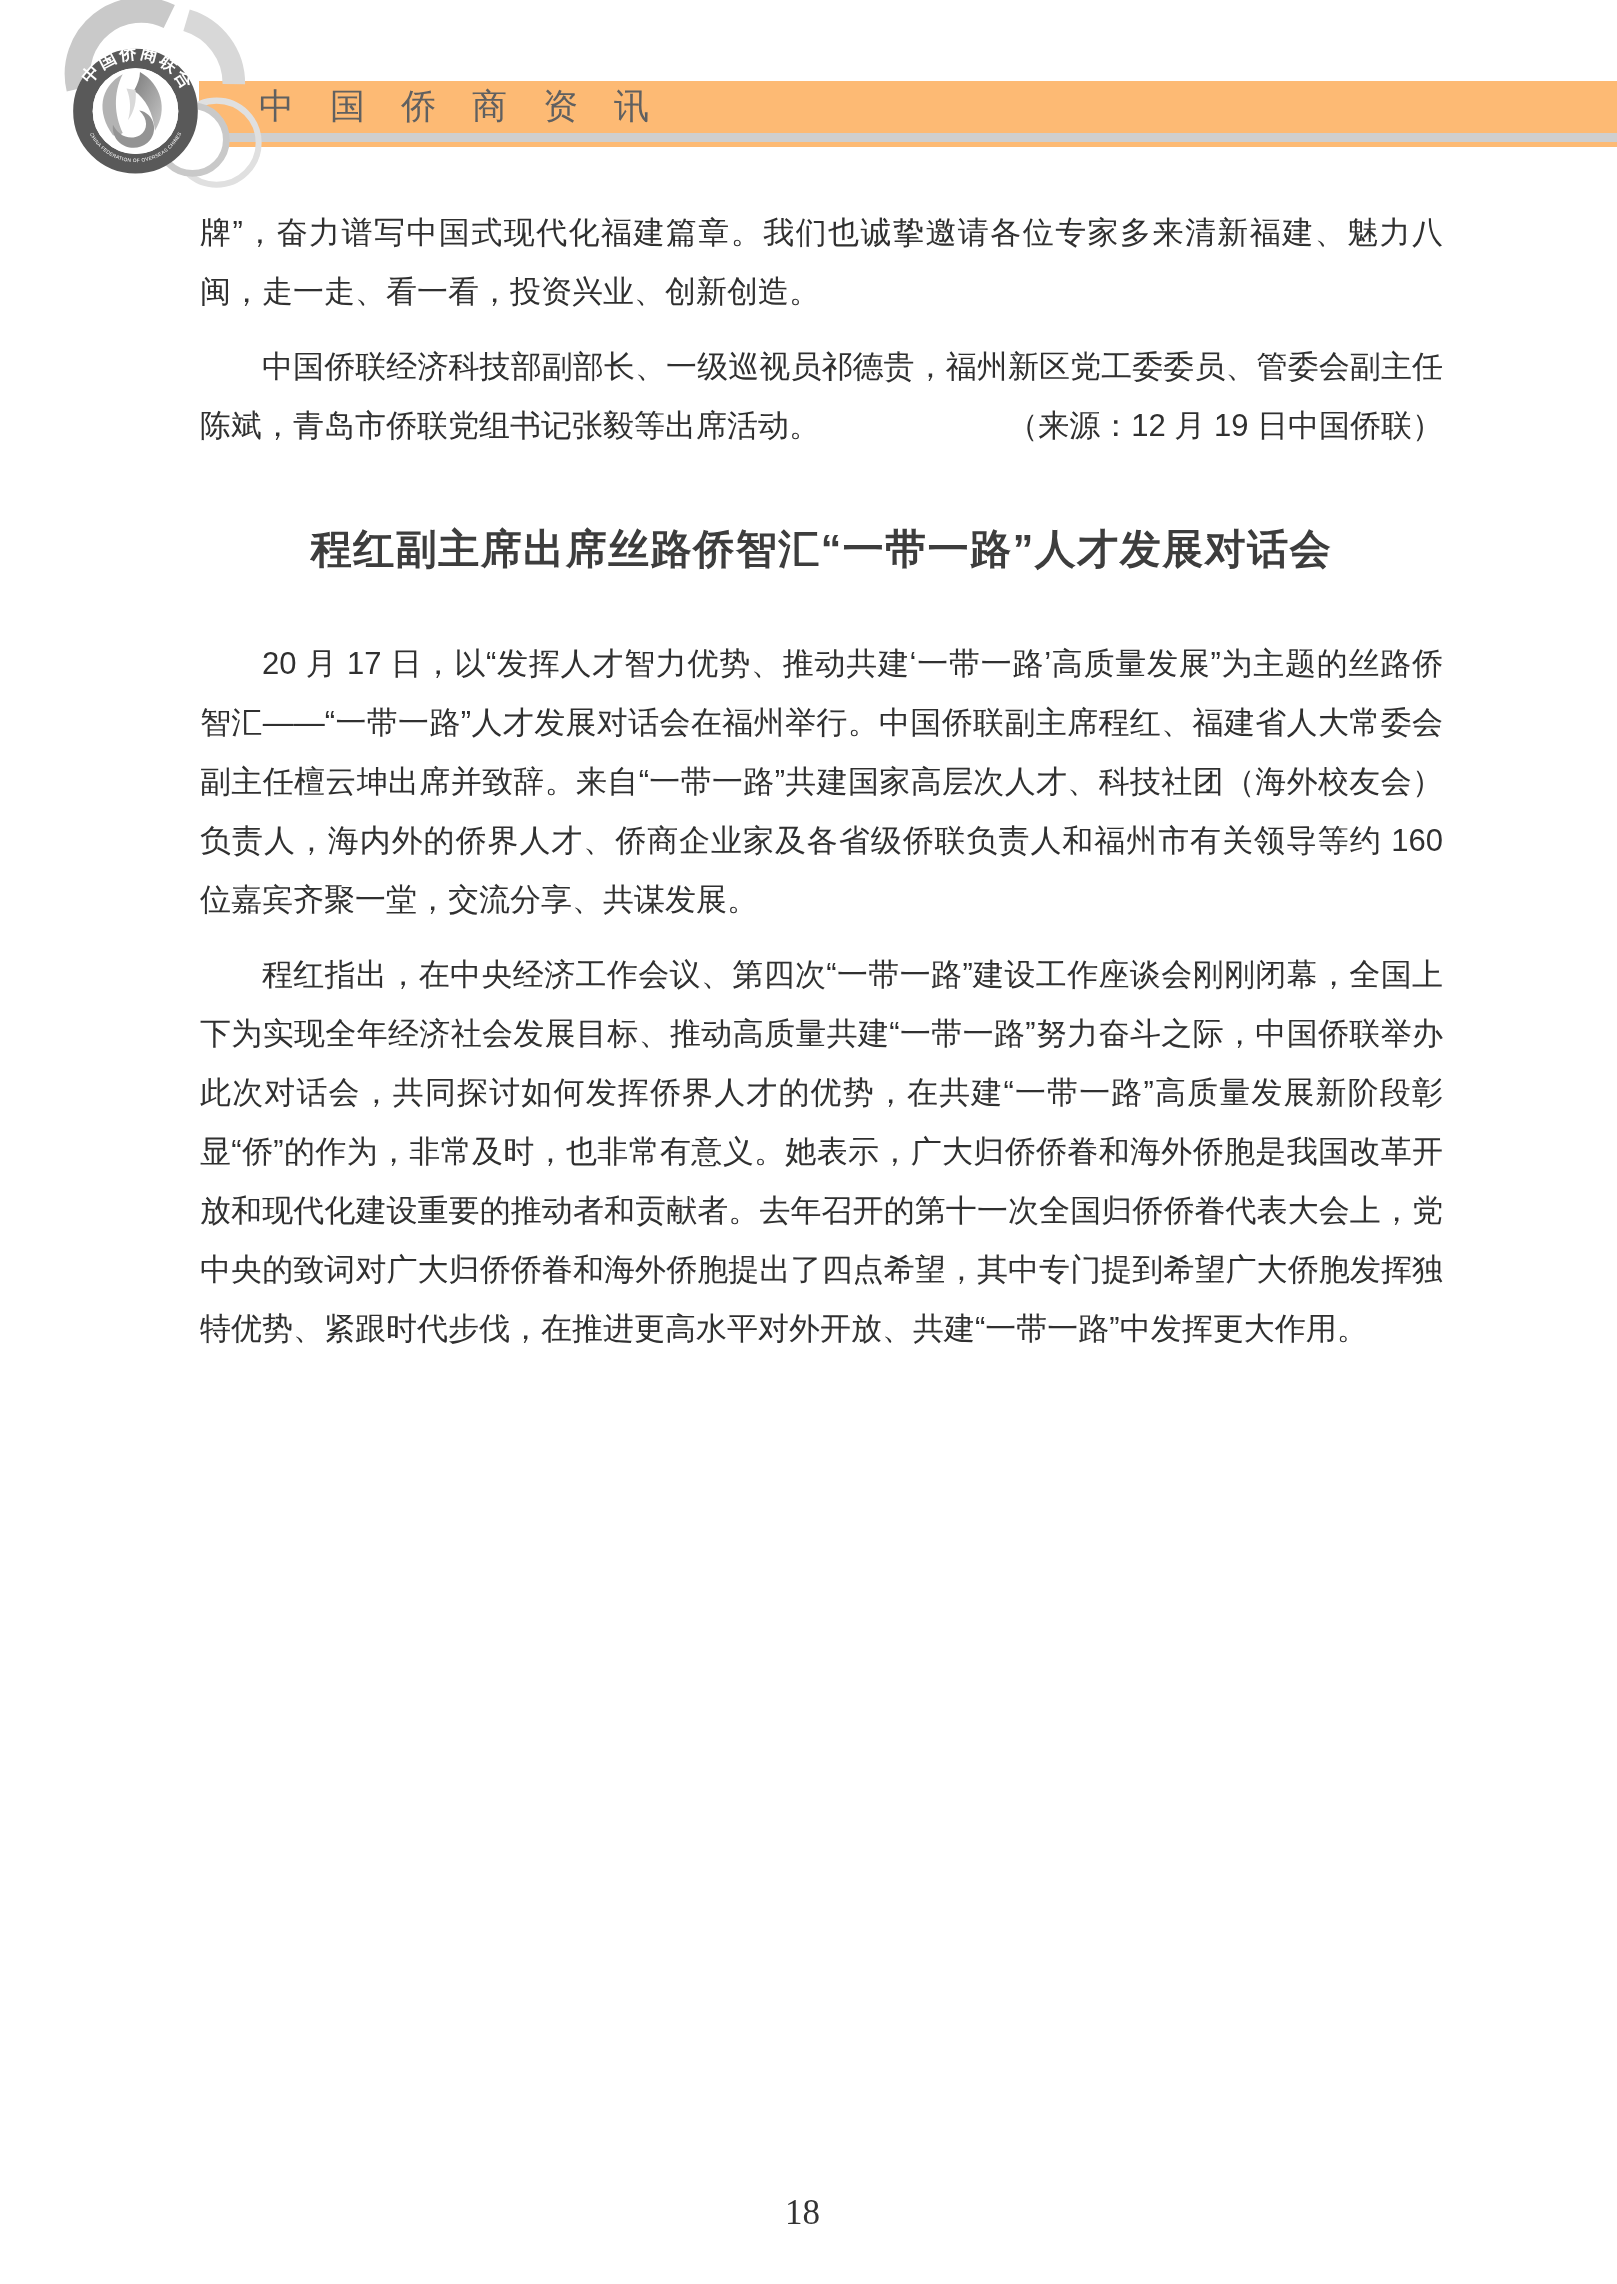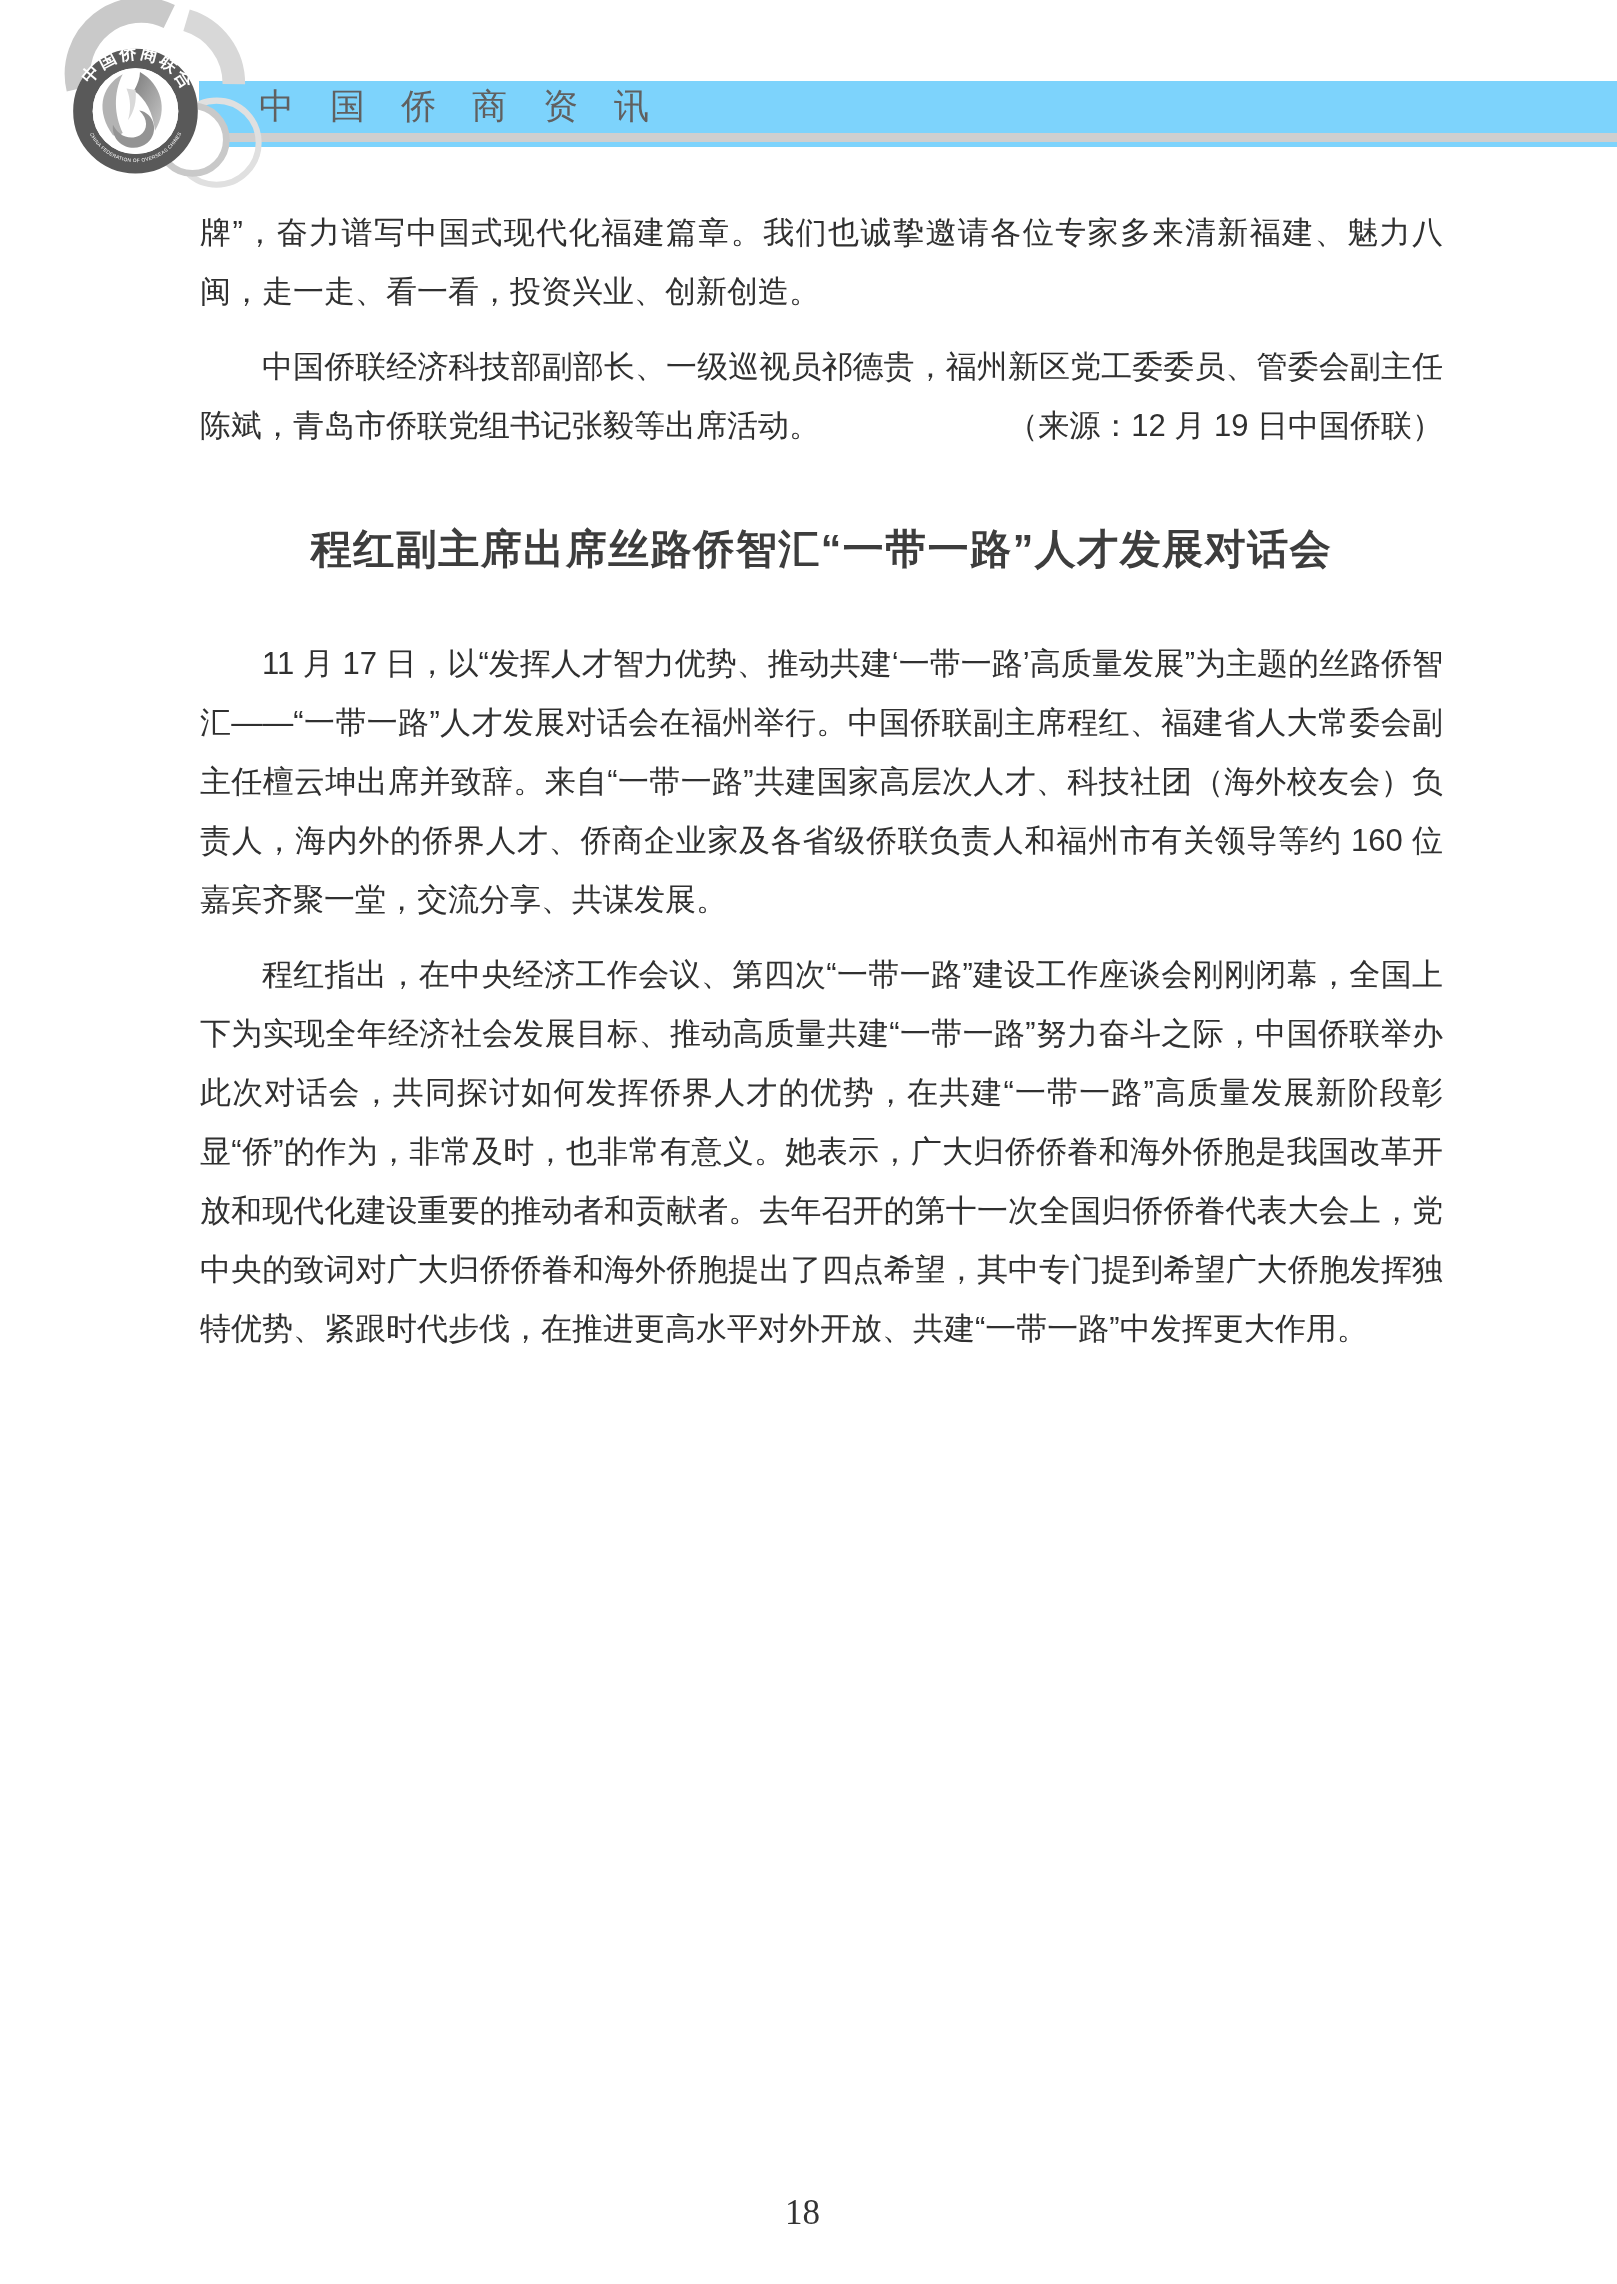--- a/index.html
+++ b/index.html
@@ -6,21 +6,21 @@
   .page{
     position:relative;
     width:1617px;height:2284px;
     background:#ffffff;
     overflow:hidden;
     font-family:"Liberation Sans","DejaVu Sans",sans-serif;
   }
   
   .bar-main{
     position:absolute;left:199px;top:81px;right:0;height:66px;
-    background:#7dd3fc;
+    background:#fdba74;
   }
   .bar-title{
     display:block;
     padding-left:60px;
     line-height:50px;
     font-size:35px;
     letter-spacing:36px;
     color:#606060;
     white-space:nowrap;
   }
@@ -115,21 +115,21 @@
 
 
 
     <p class="indent rel">
       <span>中国侨联经济科技部副部长、一级巡视员祁德贵，福州新区党工委委员、管委会副主任陈斌，青岛市侨联党组书记张毅等出席活动。</span>
       <span class="source-attr">（来源：12 月 19 日中国侨联）</span>
     </p>
 
     <h2 class="article-heading">程红副主席出席丝路侨智汇“一带一路”人才发展对话会</h2>
 
-    <p class="indent">11 月 17 日，以“发挥人才智力优势、推动共建‘一带一路’高质量发展”为主题的丝路侨智汇——“一带一路”人才发展对话会在福州举行。中国侨联副主席程红、福建省人大常委会副主任檀云坤出席并致辞。来自“一带一路”共建国家高层次人才、科技社团（海外校友会）负责人，海内外的侨界人才、侨商企业家及各省级侨联负责人和福州市有关领导等约 160 位嘉宾齐聚一堂，交流分享、共谋发展。</p>
+    <p class="indent">20 月 17 日，以“发挥人才智力优势、推动共建‘一带一路’高质量发展”为主题的丝路侨智汇——“一带一路”人才发展对话会在福州举行。中国侨联副主席程红、福建省人大常委会副主任檀云坤出席并致辞。来自“一带一路”共建国家高层次人才、科技社团（海外校友会）负责人，海内外的侨界人才、侨商企业家及各省级侨联负责人和福州市有关领导等约 160 位嘉宾齐聚一堂，交流分享、共谋发展。</p>
 
     <p class="indent">程红指出，在中央经济工作会议、第四次“一带一路”建设工作座谈会刚刚闭幕，全国上下为实现全年经济社会发展目标、推动高质量共建“一带一路”努力奋斗之际，中国侨联举办此次对话会，共同探讨如何发挥侨界人才的优势，在共建“一带一路”高质量发展新阶段彰显“侨”的作为，非常及时，也非常有意义。她表示，广大归侨侨眷和海外侨胞是我国改革开放和现代化建设重要的推动者和贡献者。去年召开的第十一次全国归侨侨眷代表大会上，党中央的致词对广大归侨侨眷和海外侨胞提出了四点希望，其中专门提到希望广大侨胞发挥独特优势、紧跟时代步伐，在推进更高水平对外开放、共建“一带一路”中发挥更大作用。</p>
 
 
   </div>
 
   <div class="page-number">18</div>
 
 </div>
 

